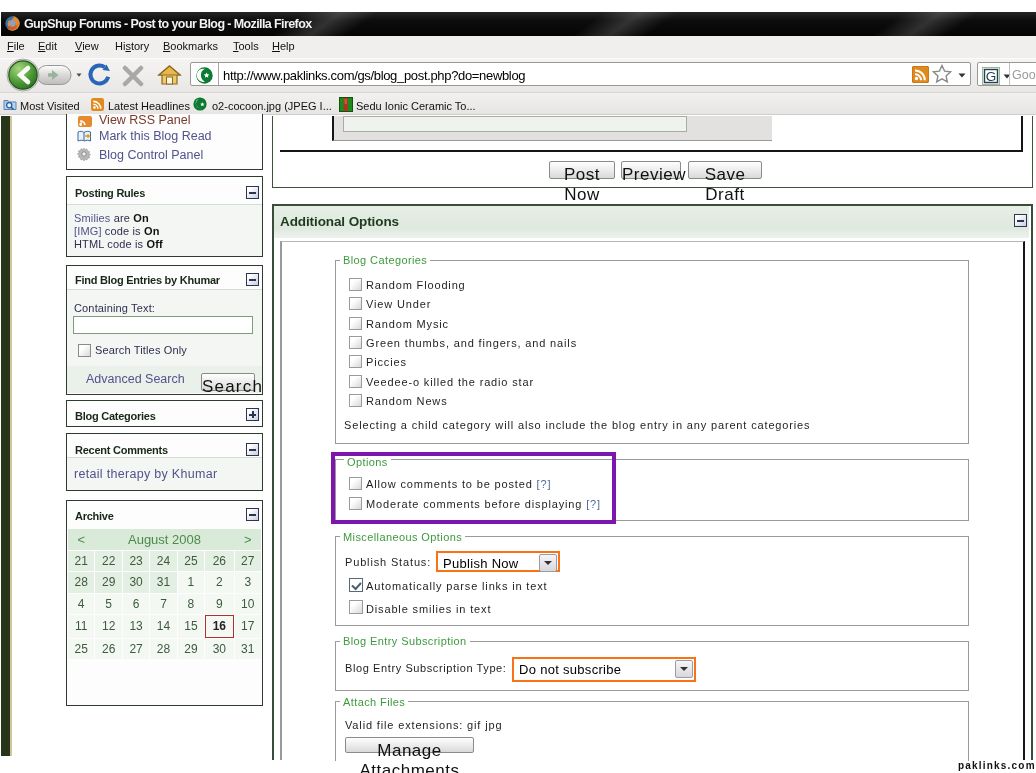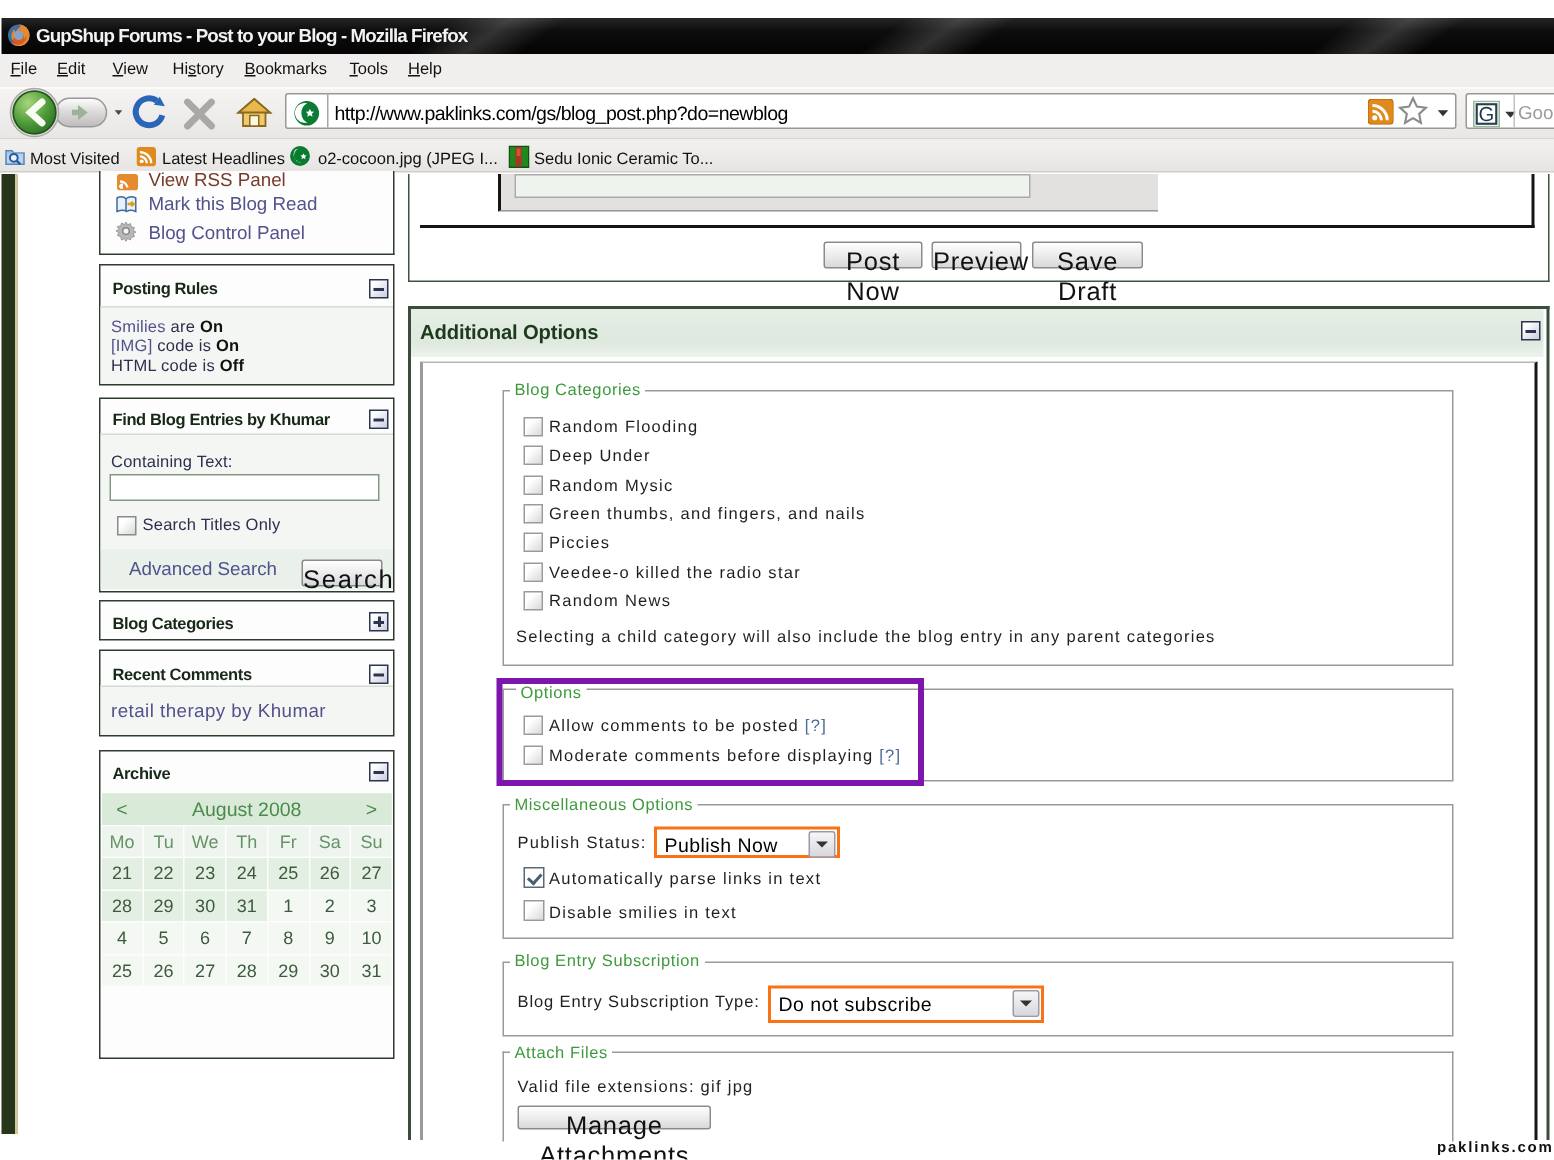--- a/index.html
+++ b/index.html
@@ -235,29 +235,20 @@
   <div class="collapse" style="left:179px;top:7px;"></div>
   <div style="position:absolute;left:1px;top:28px;width:193px;height:21px;background:#d9ead9;"></div>
   <table id="cal">
     <tbody>
         <tr class="mrow">
           <td>&lt;</td>
           <td colspan="5">August 2008</td>
           <td>&gt;</td>
         </tr>
     <tr>
-          <td class="wd">Mo</td>
-          <td class="wd">Tu</td>
-          <td class="wd">We</td>
-          <td class="wd">Th</td>
-          <td class="wd">Fr</td>
-          <td class="wd">Sa</td>
-          <td class="wd">Su</td>
-        </tr>
-    <tr>
           <td class="jul">21</td>
           <td class="jul">22</td>
           <td class="jul">23</td>
           <td class="jul">24</td>
           <td class="jul">25</td>
           <td class="jul">26</td>
           <td class="jul">27</td>
         </tr>
     <tr>
           <td class="jul">28</td>
@@ -269,20 +260,29 @@
           <td class="aug">3</td>
         </tr>
     <tr>
           <td class="aug">4</td>
           <td class="aug">5</td>
           <td class="aug">6</td>
           <td class="aug">7</td>
           <td class="aug">8</td>
           <td class="aug">9</td>
           <td class="aug">10</td>
+        </tr>
+    <tr>
+          <td class="aug">11</td>
+          <td class="aug">12</td>
+          <td class="aug">13</td>
+          <td class="aug">14</td>
+          <td class="aug">15</td>
+          <td class="today">16</td>
+          <td class="aug">17</td>
         </tr>
     <tr>
           <td class="aug">25</td>
           <td class="aug">26</td>
           <td class="aug">27</td>
           <td class="aug">28</td>
           <td class="aug">29</td>
           <td class="aug">30</td>
           <td class="aug">31</td>
         </tr>
@@ -300,21 +300,21 @@
 <div class="abs" id="addhead"></div>
 <div class="abs" id="addtitle">Additional Options</div>
 <div class="collapse" style="left:1014px;top:214px"></div>
 <div class="abs" id="contentbox"></div>
 
 <div class="abs fsbox" style="left:335px;top:260px;width:632px;height:182px;"></div>
 <div class="abs fsleg" style="left:340px;top:254px;">Blog Categories</div>
 <div class="cb" style="left:349px;top:278px"></div>
 <div class="lbl" style="left:366px;top:279px">Random Flooding</div>
 <div class="cb" style="left:349px;top:297px"></div>
-<div class="lbl" style="left:366px;top:298px">Deep Under</div>
+<div class="lbl" style="left:366px;top:298px">View Under</div>
 <div class="cb" style="left:349px;top:317px"></div>
 <div class="lbl" style="left:366px;top:318px">Random Mysic</div>
 <div class="cb" style="left:349px;top:336px"></div>
 <div class="lbl" style="left:366px;top:337px">Green thumbs, and fingers, and nails</div>
 <div class="cb" style="left:349px;top:355px"></div>
 <div class="lbl" style="left:366px;top:356px">Piccies</div>
 <div class="cb" style="left:349px;top:375px"></div>
 <div class="lbl" style="left:366px;top:376px">Veedee-o killed the radio star</div>
 <div class="cb" style="left:349px;top:394px"></div>
 <div class="lbl" style="left:366px;top:395px">Random News</div>

